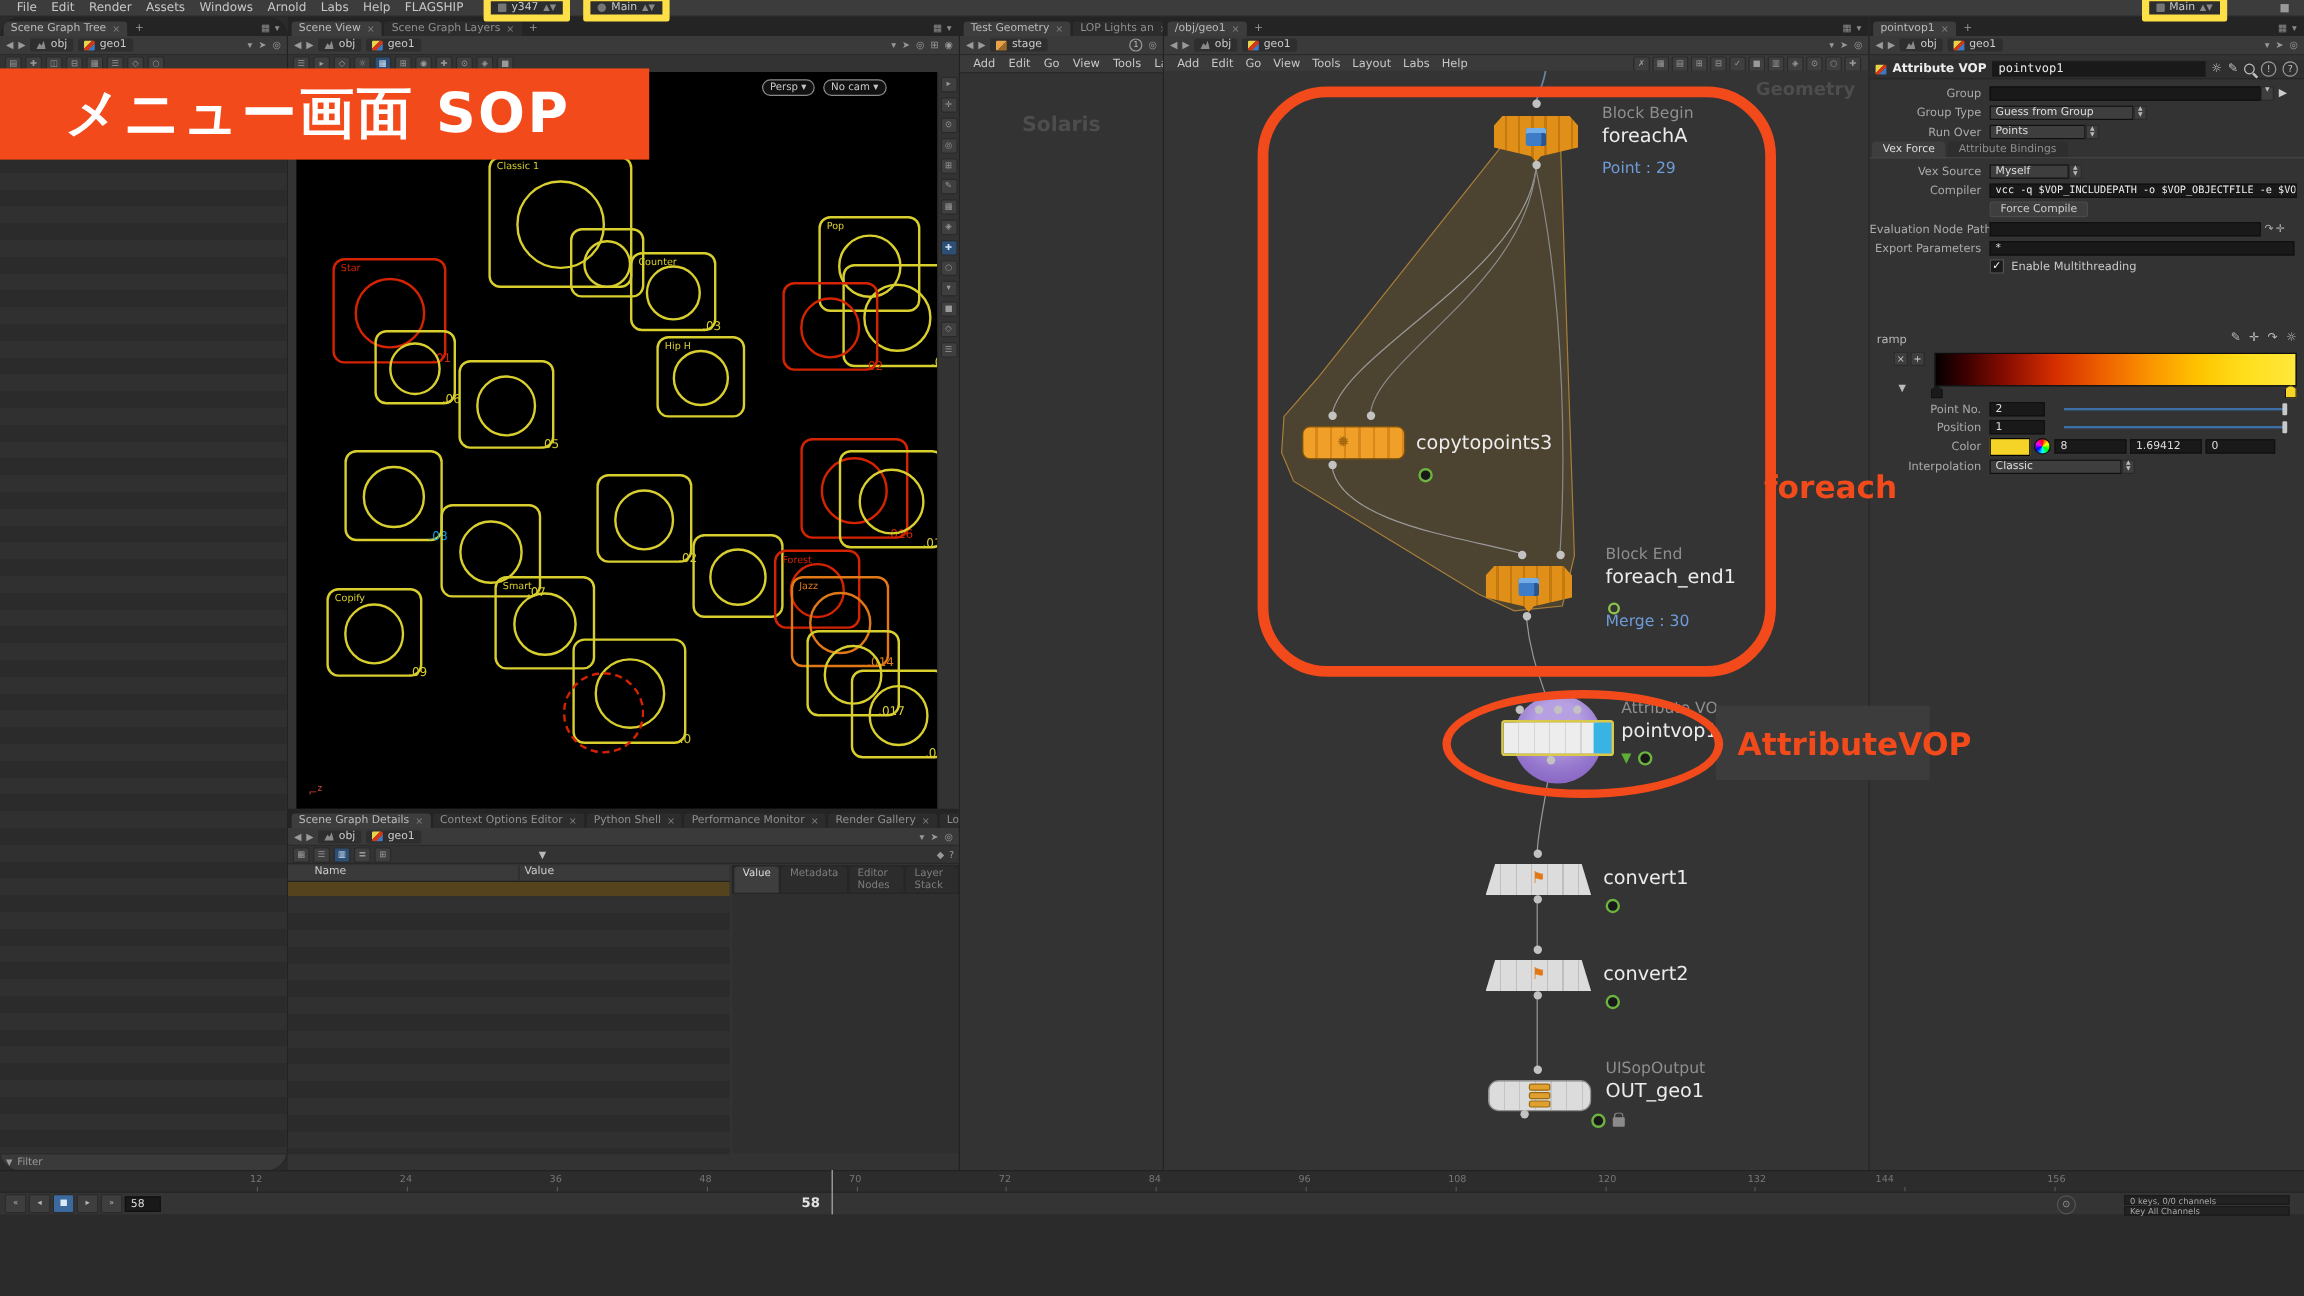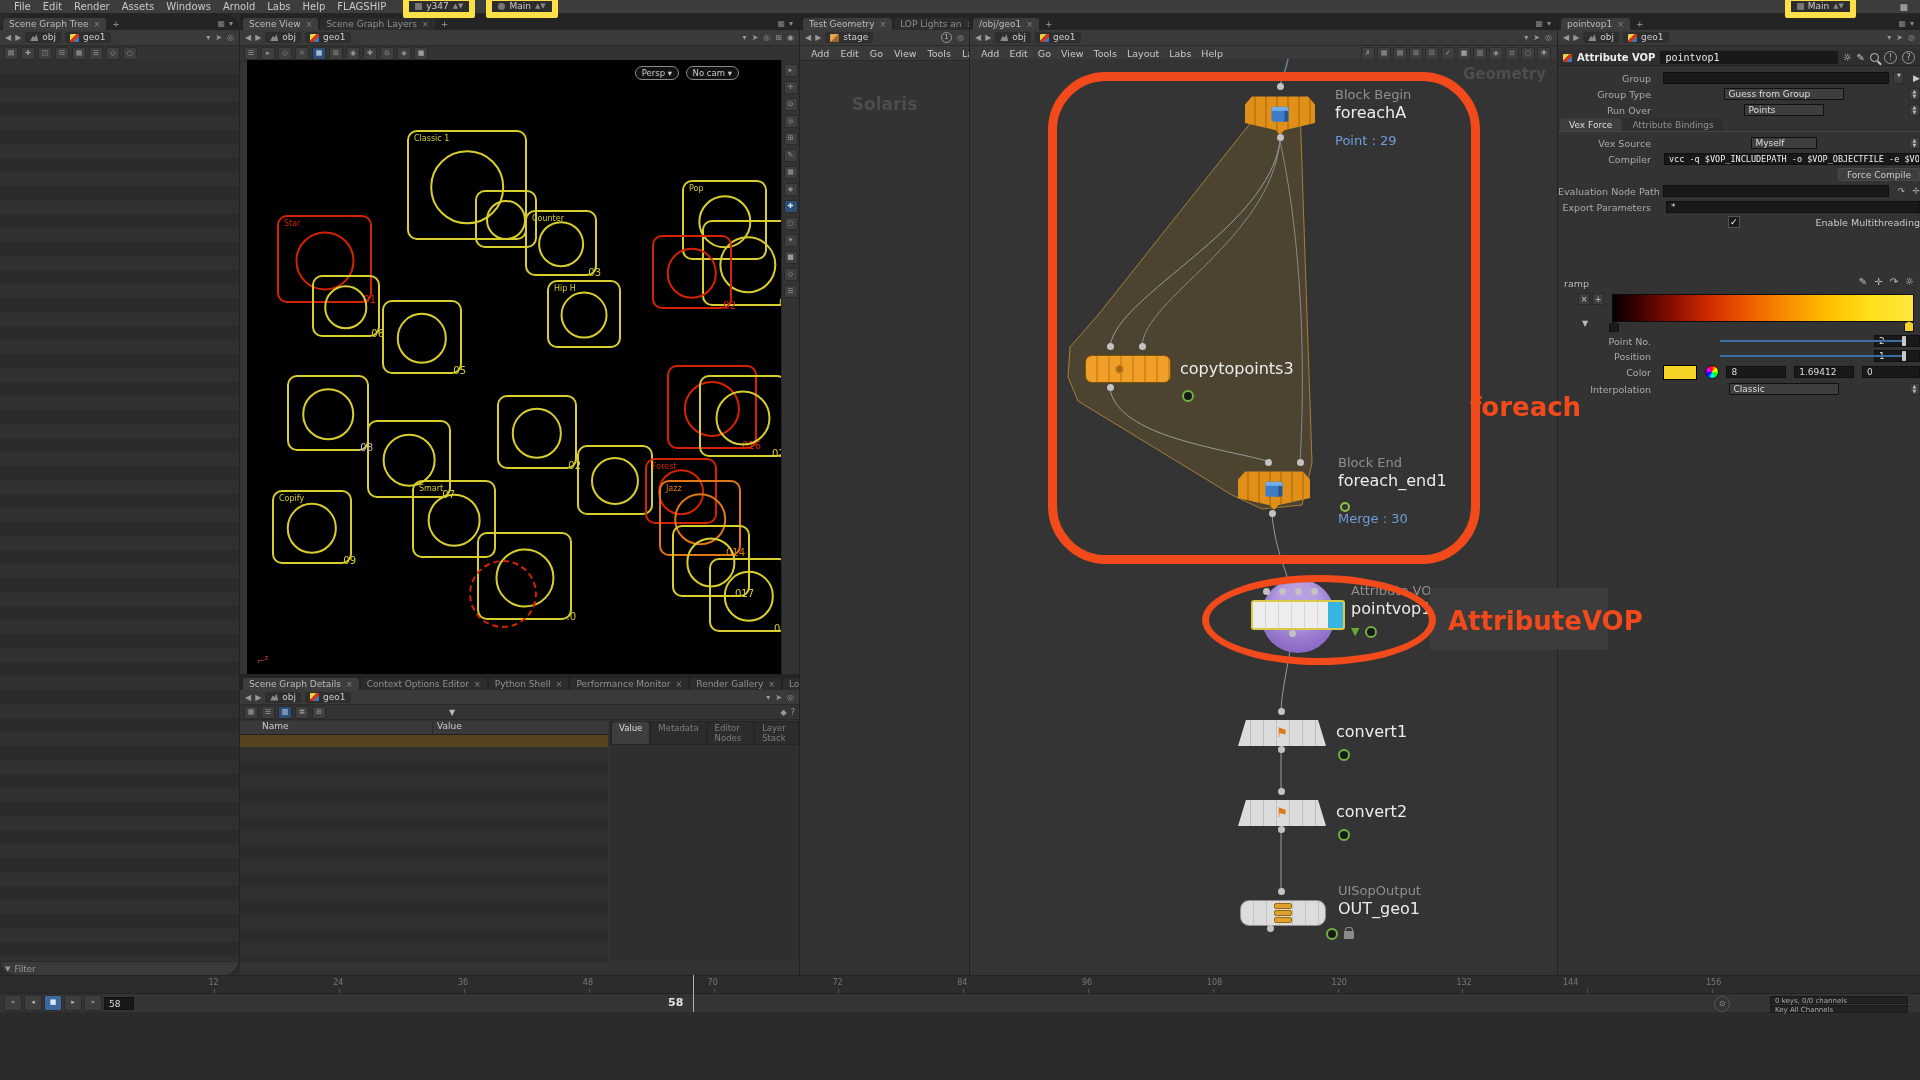--- a/index.html
+++ b/index.html
@@ -73,21 +73,21 @@
   .bflag{color:#5fae35;font-size:11px;display:inline-block;}
   .ann{position:absolute;border-style:solid;z-index:40;pointer-events:none;}
   .annlbl{position:absolute;font-weight:bold;z-index:41;white-space:nowrap;}
   
   .phead{position:absolute;left:0;top:36px;width:100%;height:16px;background:#2f2f2f;display:flex;align-items:center;gap:5px;padding:0 5px;font-size:10px;color:#ededed;box-sizing:border-box;border-bottom:1px solid #262626;}
   .pname{flex:1;background:#191919;height:13px;line-height:13px;font-family:"DejaVu Sans Mono",monospace;font-size:10px;color:#e8e8e8;padding:0 5px;}
   .hic{color:#c2c2c2;font-size:10px;}
   .circ-ic{width:11px;height:11px;border:1px solid #999;border-radius:50%;font-size:8px;line-height:11px;text-align:center;color:#bbb;}
   .mag{width:7px;height:7px;border:1.5px solid #c2c2c2;border-radius:50%;position:relative;display:inline-block;}
   .mag::after{content:'';position:absolute;width:5px;height:1.5px;background:#c2c2c2;transform:rotate(45deg);right:-4px;bottom:-2px;}
-  .prow{position:absolute;left:0;width:100%;height:14px;display:flex;align-items:center;font-size:9.5px;color:#ababab;justify-content:space-between;}
+  .prow{position:absolute;left:0;width:100%;height:14px;display:flex;align-items:center;font-size:9.5px;color:#ababab;}
   .plab{width:100px;text-align:right;padding-right:7px;box-sizing:border-box;flex:0 0 auto;white-space:nowrap;}
   .pf{background:#191919;border:1px solid #101010;height:12px;line-height:11px;color:#ddd;padding:0 4px;font-size:9px;box-sizing:border-box;white-space:nowrap;overflow:hidden;}
   .step{width:11px;height:12px;background:#3e3e3e;color:#bbb;font-size:5px;line-height:5px;text-align:center;border:1px solid #2a2a2a;box-sizing:border-box;}
   .ptab{background:#3e3e3e;color:#ddd;padding:2px 9px;border-radius:3px 3px 0 0;font-size:9px;}
   .ptab.in{background:#2e2e2e;color:#8f8f8f;}
   .pbtn{background:#3e3e3e;border:1px solid #4a4a4a;border-radius:2px;color:#ccc;font-size:9px;height:13px;line-height:12px;padding:0 8px;box-sizing:border-box;}
   .cbx{width:10px;height:10px;background:#1a1a1a;border:1px solid #555;color:#fff;font-size:9px;line-height:10px;text-align:center;}
   .track{position:absolute;height:2px;background:#3a6ea5;}
   .thandle{position:absolute;width:4px;height:10px;background:#c8c8c8;border-radius:1px;}
   .rampgrad{position:absolute;left:54px;top:280px;width:300px;height:26px;border:1px solid #0d0d0d;background:linear-gradient(90deg,#050000 0%,#3a0000 8%,#8a0e00 20%,#d42e00 33%,#ef6300 47%,#fa9600 60%,#ffc300 73%,#ffdf1c 86%,#ffe73c 100%);}
@@ -279,21 +279,21 @@
             <div class="num">.06</div>
           </div>
           <div class="vframe" style="left: 135px; top: 240px; width: 80px; height: 74px; border-color: rgb(216, 207, 46); color: rgb(216, 207, 46);">
             <div class="circ" style="width: 46.4px; height: 46.4px; border-color: rgb(216, 207, 46);"></div>
             <div class="num">.05</div>
           </div>
           <div class="vframe" style="left: 300px; top: 220px; width: 74px; height: 68px; border-color: rgb(216, 207, 46); color: rgb(216, 207, 46);">
             <div class="circ" style="width: 42.92px; height: 42.92px; border-color: rgb(216, 207, 46);"></div>
             <div class="lbl">Hip H</div>
           </div>
-          <div class="vframe" style="left: 40px; top: 315px; width: 82px; height: 76px; border-color: rgb(216, 207, 46); color: #c4b5fd;">
+          <div class="vframe" style="left: 40px; top: 315px; width: 82px; height: 76px; border-color: rgb(216, 207, 46); color: #0ea5e9;">
             <div class="circ" style="width: 47.56px; height: 47.56px; border-color: rgb(216, 207, 46);"></div>
             <div class="num">.08</div>
           </div>
           <div class="vframe" style="left: 420px; top: 305px; width: 90px; height: 84px; border-color: rgb(212, 35, 0); color: rgb(212, 35, 0);">
             <div class="circ" style="width: 52.2px; height: 52.2px; border-color: rgb(212, 35, 0);"></div>
             <div class="num">.016</div>
           </div>
           <div class="vframe" style="left: 452px; top: 315px; width: 88px; height: 82px; border-color: rgb(216, 207, 46); color: rgb(216, 207, 46);">
             <div class="circ" style="width: 51.04px; height: 51.04px; border-color: rgb(216, 207, 46);"></div>
             <div class="num">.013</div>
@@ -799,13 +799,14 @@
     <span class="trbtn">»</span>
     <span class="pf" style="width:30px;height:13px;line-height:12px;">58</span>
     <span class="abs" style="left:1714px;top:2px;width:14px;height:14px;border:1px solid #555;border-radius:50%;color:#999;font-size:8px;text-align:center;line-height:13px;">⊙</span>
     <span class="keysfld" style="top:2px;">0 keys, 0/0 channels</span>
     <span class="keysfld" style="top:11px;">Key All Channels</span>
   </div>
   <div class="playhead"></div>
   <div class="pframe">58</div>
 
 
+  <div class="banner">メニュー画面 SOP</div>
 </div>
 
 </body></html>

